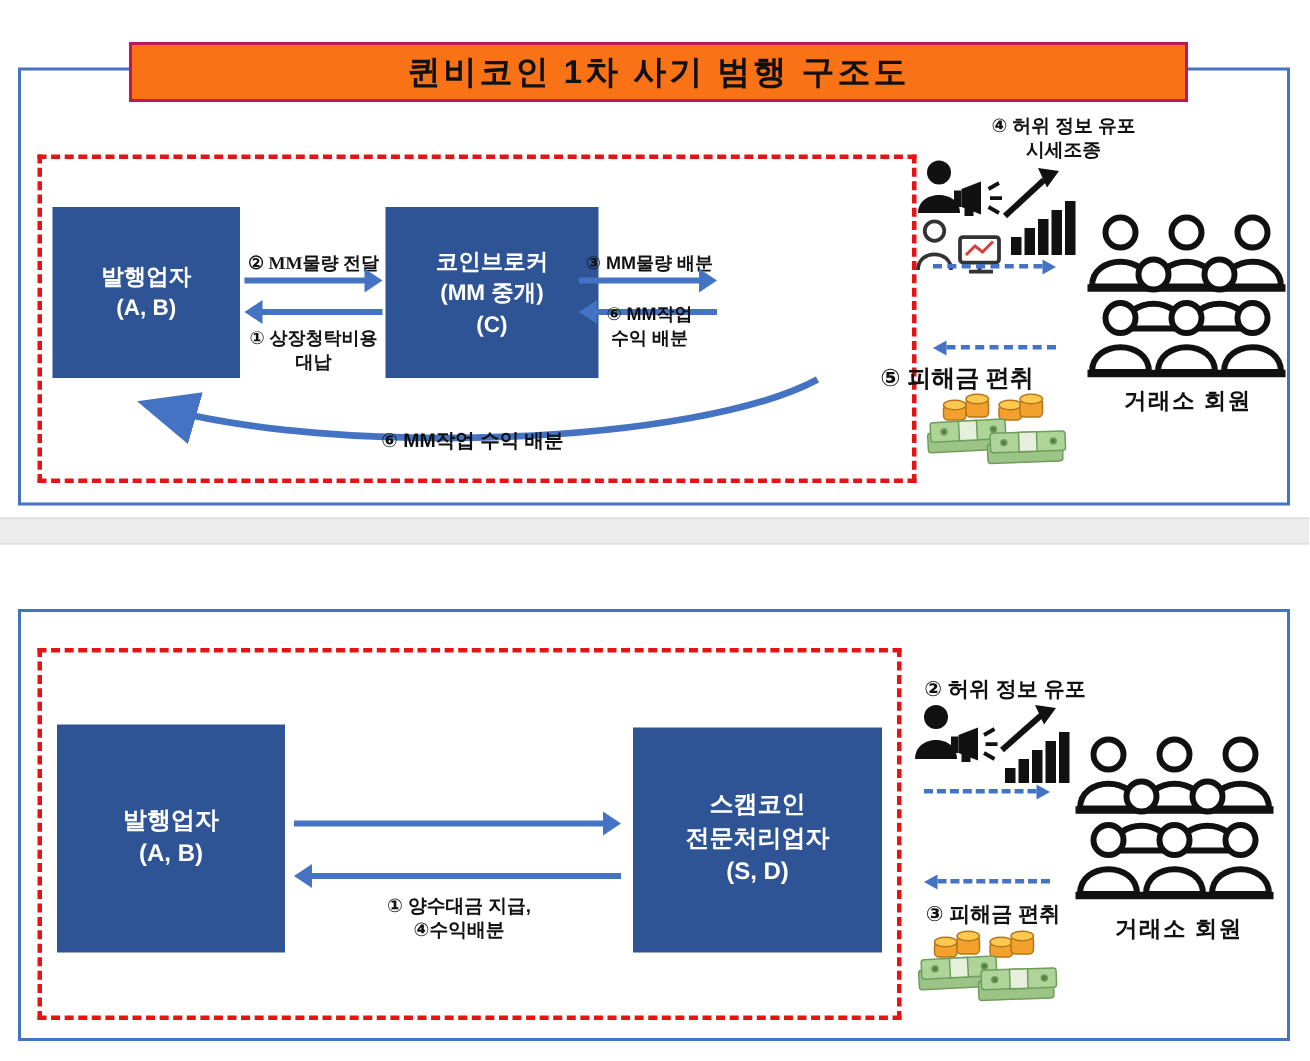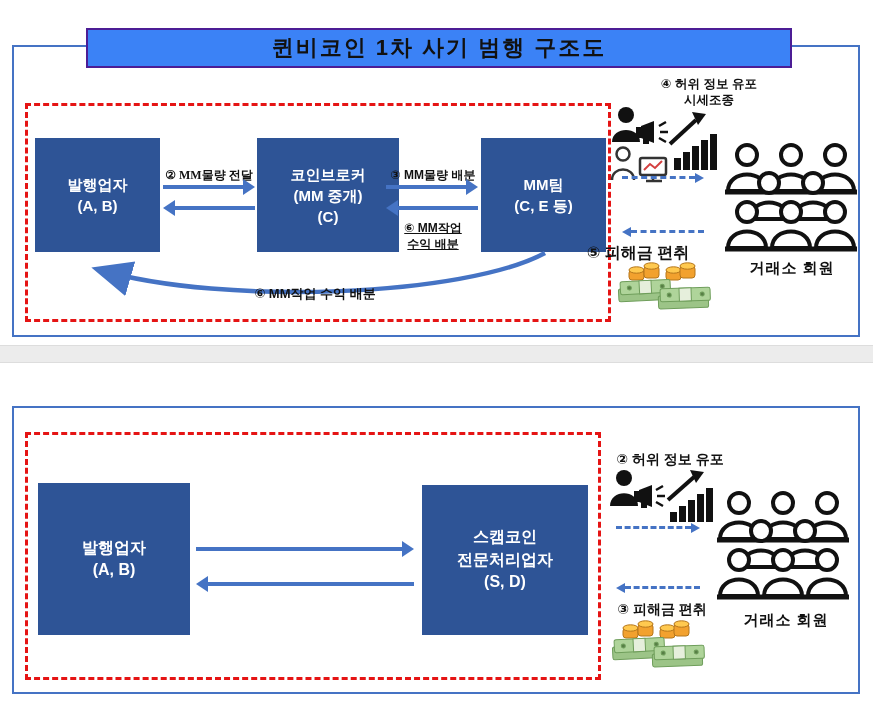--- a/index.html
+++ b/index.html
@@ -3,21 +3,21 @@
 <meta charset="utf-8">
 <style>
   html,body{margin:0;padding:0;background:#fff;}
   .stage{
     position:relative;width:873px;height:707px;background:#fff;overflow:hidden;
     font-family:"Liberation Sans","DejaVu Sans",sans-serif;color:#111;
   }
   .grayband{position:absolute;left:0;top:345px;width:873px;height:16px;
     background:#ECECEC;border-top:1px solid #DDD;border-bottom:1px solid #DDD;}
   .outerbox{position:absolute;border:2px solid #4573C4;background:#fff;}
-  .titlebar{position:absolute;background:#3b82f6;border:2px solid #4c1d95;z-index:6;
+  .titlebar{position:absolute;background:#f97316;border:2px solid #be185d;z-index:6;
     display:flex;align-items:center;justify-content:center;
     font-size:22px;font-weight:bold;letter-spacing:2px;}
   .redbox{position:absolute;border:3px dashed #E51414;z-index:2;}
   .bluebox{position:absolute;background:#2E5496;color:#fff;font-weight:bold;z-index:3;
     display:flex;align-items:center;justify-content:center;text-align:center;
     white-space:pre-line;font-size:15px;line-height:1.4;}
   .albl{position:absolute;font-weight:bold;font-size:12px;line-height:1.3;
     text-align:center;white-space:pre-line;z-index:4;}
   .biglbl{font-size:15px;letter-spacing:1px;}
   
@@ -49,43 +49,43 @@
 
   <div class="outerbox" style="left:12px;top:45px;width:844px;height:288px;"></div>
   <div class="titlebar" style="left:86px;top:28px;width:702px;height:36px;">퀸비코인 1차 사기 범행 구조도</div>
   <div class="redbox" style="left:25px;top:103px;width:580px;height:213px;"></div>
 
   <div class="bluebox" style="left:35px;top:138px;width:125px;height:114px;">발행업자
 (A, B)</div>
   <div class="bluebox" style="left:257px;top:138px;width:142px;height:114px;">코인브로커
 (MM 중개)
 (C)</div>
-  <div class="bluebox" style="left:481px;top:138px;width:125px;height:114px;">MM팀
-(C, E 등)</div>
 
   <div class="albl" style="left:153px;top:168px;width:112px;font-family:Liberation Serif, serif;">② MM물량 전달</div>
   <div class="sarrow toright" style="left:163px;top:179px;width:92px;">
       <span class="shaft"></span>
       <span class="head"></span>
     </div>
   <div class="sarrow toleft" style="left:163px;top:200px;width:92px;">
       <span class="shaft"></span>
       <span class="head"></span>
     </div>
+  <div class="albl" style="left:153px;top:218px;width:112px;">① 상장청탁비용
+대납</div>
 
   <div class="albl" style="left:377px;top:168px;width:112px;">③ MM물량 배분</div>
   <div class="sarrow toright" style="left:386px;top:179px;width:92px;">
       <span class="shaft"></span>
       <span class="head"></span>
     </div>
   <div class="sarrow toleft" style="left:386px;top:200px;width:92px;">
       <span class="shaft"></span>
       <span class="head"></span>
     </div>
-  <div class="albl" style="left:377px;top:221px;width:112px;text-decoration:underline;">⑥ MM작업
+  <div class="albl" style="left:377px;top:202px;width:112px;">⑥ MM작업
 수익 배분</div>
 
   <svg class="icn" style="left:55px;top:246px;" width="520" height="58" viewBox="0 0 520 58">
     <defs>
       <marker id="mh1" markerWidth="10" markerHeight="10" refX="7" refY="4" orient="auto">
         <path d="M0,0 L9,4 L0,8 Z" fill="#4573C4"></path>
       </marker>
     </defs>
     <path d="M 490 7 C 410 50, 170 60, 45 24" fill="none" stroke="#4573C4" stroke-width="4.5" marker-end="url(#mh1)"></path>
   </svg>
@@ -189,20 +189,22 @@
 (S, D)</div>
 
   <div class="sarrow toright" style="left:196px;top:541px;width:218px;">
       <span class="shaft"></span>
       <span class="head"></span>
     </div>
   <div class="sarrow toleft" style="left:196px;top:576px;width:218px;">
       <span class="shaft"></span>
       <span class="head"></span>
     </div>
+  <div class="albl" style="left:206px;top:596px;width:200px;font-size:12.5px;">① 양수대금 지급,
+④수익배분</div>
 
   <div class="albl" style="left:608px;top:450px;width:124px;font-size:14px;">② 허위 정보 유포</div>
 
   <svg class="icn" style="left:610px;top:468px;" width="110" height="56" viewBox="0 0 110 56">
     <circle cx="14" cy="10" r="8" fill="#111"></circle>
     <path d="M0,38 C0,21 28,21 28,38 Z" fill="#111"></path>
     <rect x="24" y="23" width="5" height="11" fill="#111"></rect>
     <polygon points="29,22 42,17 42,39 29,34" fill="#111"></polygon>
     <rect x="31" y="34" width="6" height="6" fill="#111"></rect>
     <path d="M46,22 L53,18 M47,28 L55,28 M46,34 L53,38" stroke="#111" stroke-width="2.5" fill="none"></path>

